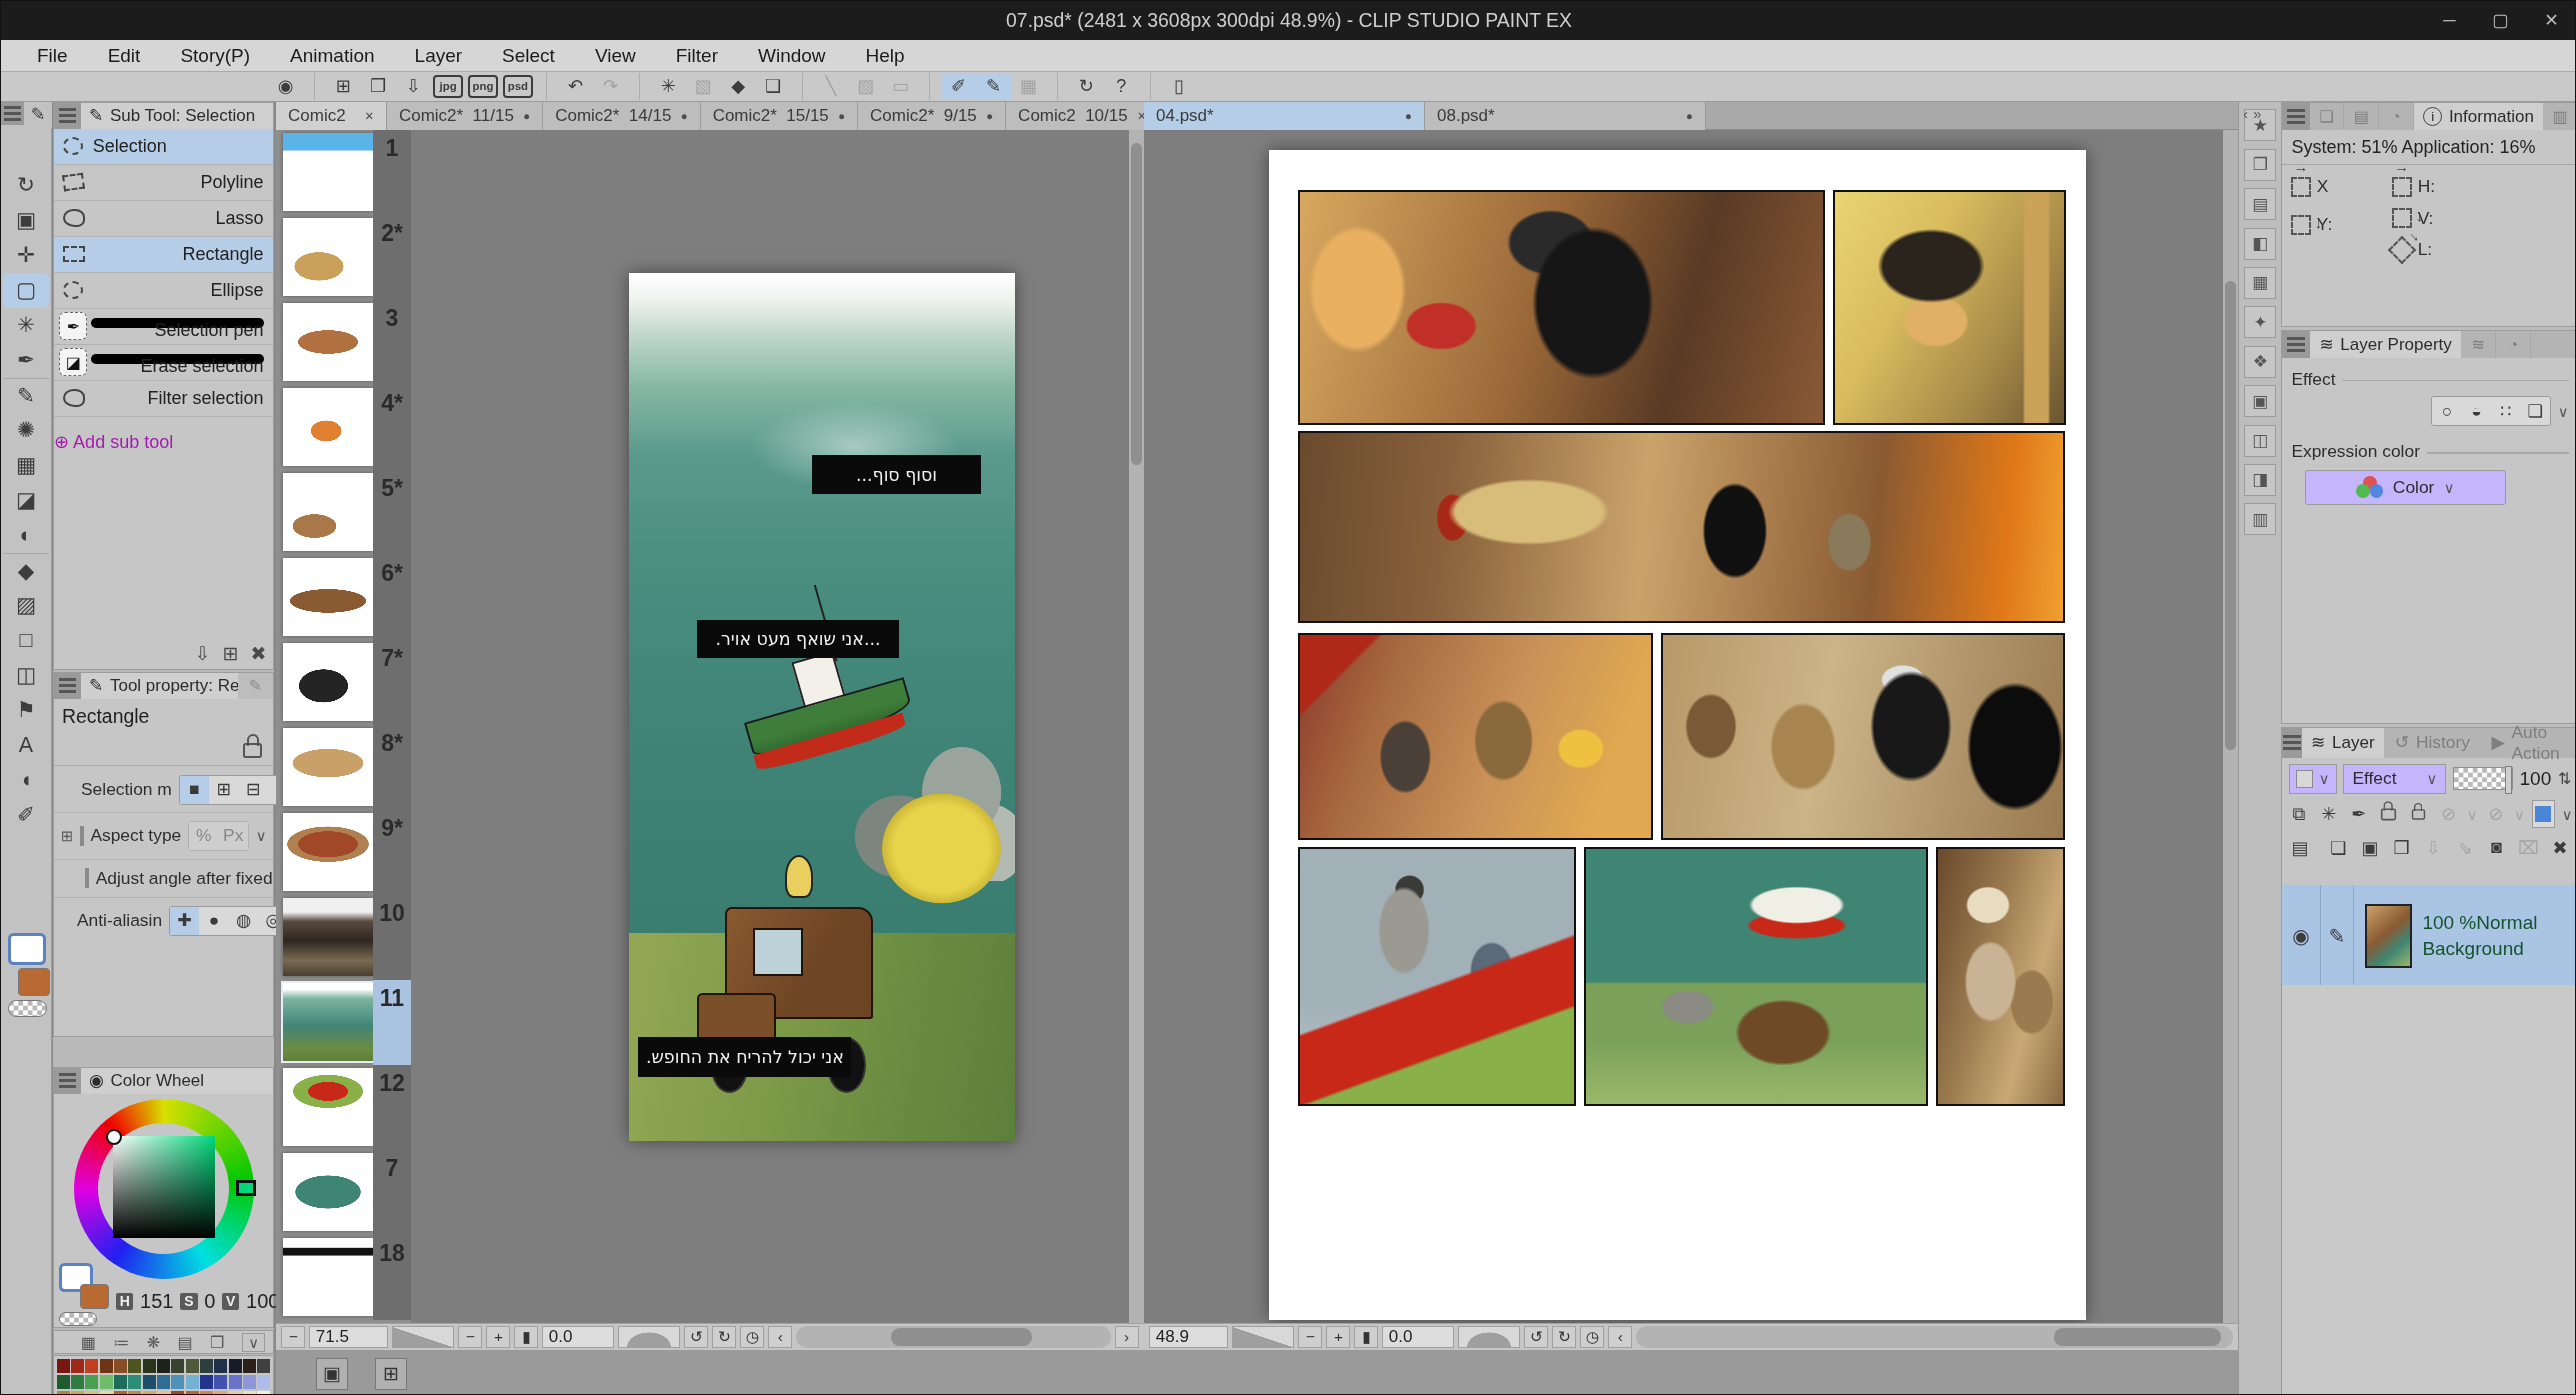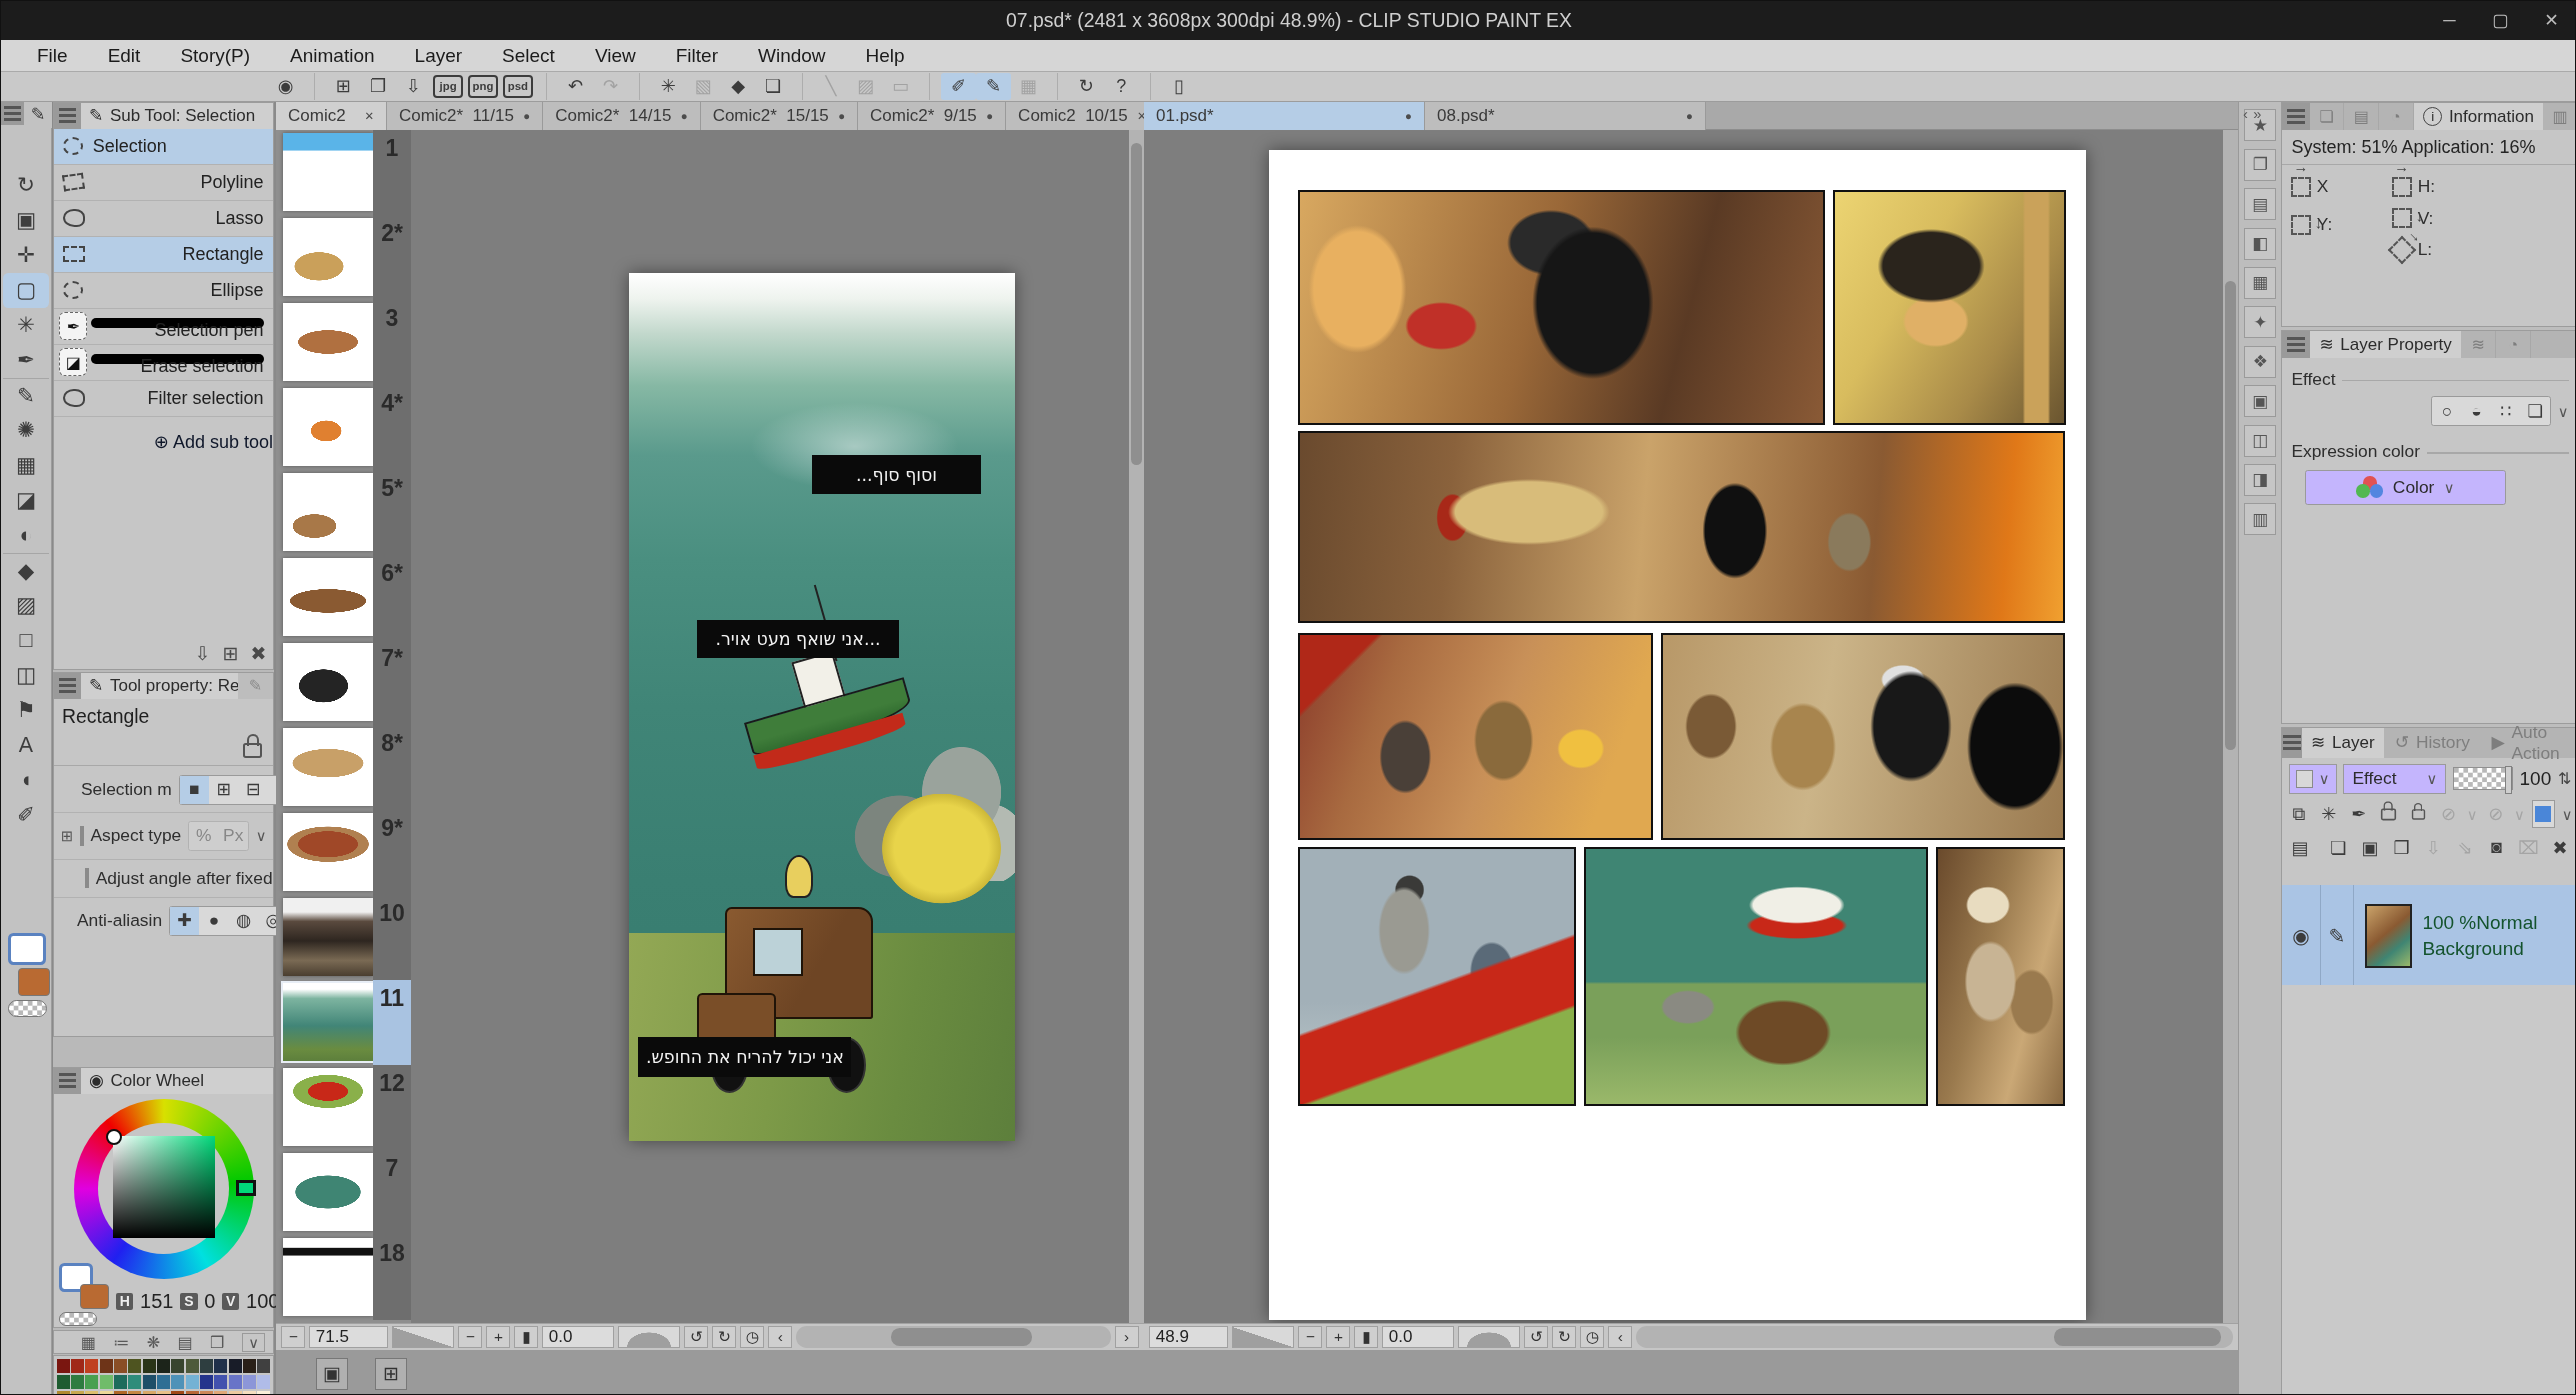--- a/index.html
+++ b/index.html
@@ -352,21 +352,21 @@
         </div>
       <div class="strow">
           <span class="chip">◪</span>
           <span class="squig"></span>
           <span class="lbl-r" style="bottom:2.7px;top:auto">Erase selection</span>
         </div>
       <div class="strow">
           <span class="lasso"></span>
           <span class="lbl-r">Filter selection</span>
         </div>
-      <div style="position:absolute;left:0;right:0;top:328px;text-align:right;font-size:18px;color:#0f172a"><span>⊕</span> <span>Add sub tool</span></div>
+      <div style="position:absolute;left:0;right:0;top:328px;text-align:left;font-size:18px;color:#a21caf"><span>⊕</span> <span>Add sub tool</span></div>
       <div style="position:absolute;right:6.7px;bottom:4px;display:flex;gap:12px;font-size:19px;color:#4a4a4a">
         <span>⇩</span>
         <span>⊞</span>
         <span>✖</span>
       </div>
     </div>
 
     <div class="panelbox" style="top:570px;height:365px">
       <div class="phead">
         <div class="hb">
@@ -778,21 +778,21 @@
     <div class="bottomstrip">
       <div class="bbtn">▣</div>
       <div class="bbtn">⊞</div>
     </div>
   </div>
 
   <div class="p docwin" style="left:1143px;width:1094px">
     <div class="tabstrip">
 
     <div class="dtab active" style="width:281px;justify-content:space-between">
-          <span>01.psd*</span>
+          <span>04.psd*</span>
           <span class="mk">●</span>
         </div>
         <div class="dtab" style="width:281px;justify-content:space-between">
           <span>08.psd*</span>
           <span class="mk">●</span>
         </div>
       </div>
     <div class="p" style="left:0;top:28px;width:1079px;height:1193px;overflow:hidden">
       <div class="page" style="left:125px;top:20px;width:817px;height:1170px">
 

